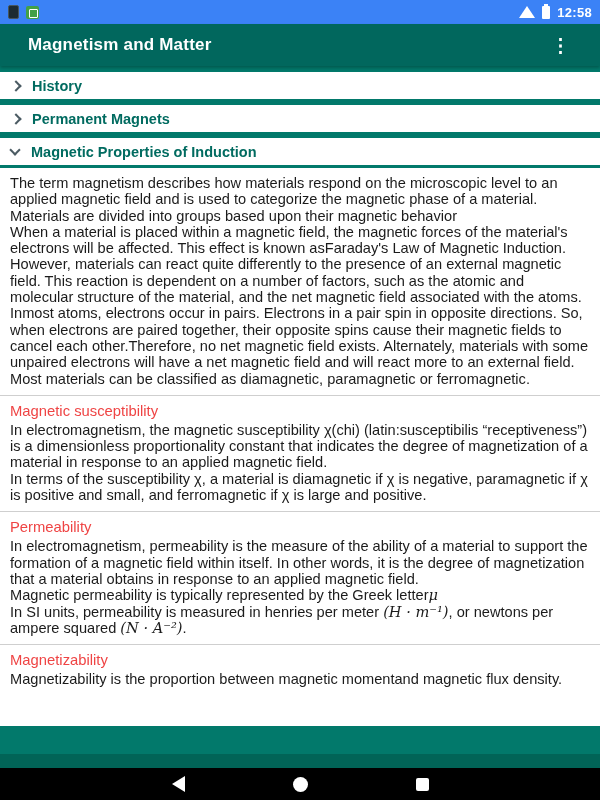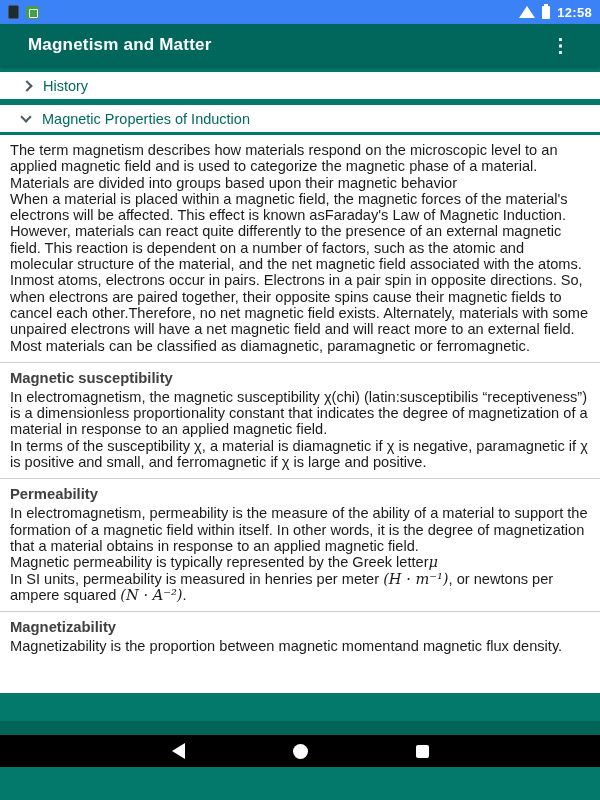--- a/index.html
+++ b/index.html
@@ -33,37 +33,37 @@
     display:flex; align-items:center; padding:0 28px; flex:0 0 auto;
     box-shadow:0 2px 3px rgba(0,0,0,.25); position:relative; z-index:3;
   }
   .app-title { font-size:17px; font-weight:bold; letter-spacing:.2px; }
   .app-spacer { flex:1; }
   .more-vert { font-size:19px; font-weight:bold; line-height:1; cursor:pointer; padding:4px 2px; }
 
   
   .acc-header {
     margin-top:6px; height:27px; background:#fff;
-    display:flex; align-items:center; gap:12px; padding:0 22px;
-    color:#016b60; font-weight:normal; font-size:14.5px; cursor:pointer;
+    display:flex; align-items:center; gap:12px; padding:0 11px;
+    color:#016b60; font-weight:bold; font-size:14.5px; cursor:pointer;
     flex:0 0 auto;
   }
   .chev { width:8px; height:8px; border-right:2px solid #4b5b63; border-bottom:2px solid #4b5b63; flex:0 0 auto; }
   .chev.right { transform:rotate(-45deg); margin-left:1px; }
   .chev.down  { transform:rotate(45deg); margin-top:-3px; }
 
   
   .content {
     margin-top:3px; height:558px; background:#fff; overflow:hidden;
     padding:7px 10px 0 10px; color:#1b1b1b;
     font-size:14.6px; line-height:16.3px; flex:0 0 auto;
   }
   .content p { margin:0; }
   .divider { border:none; border-top:1px solid #cfcfcf; margin:8px -10px 6px -10px; }
-  .sec-title { color:#404040; font-weight:bold; font-size:14.8px; margin:2px 0 2px 0; line-height:18px; }
+  .sec-title { color:#ef4444; font-weight:normal; font-size:14.8px; margin:2px 0 2px 0; line-height:18px; }
   .math { font-family:"DejaVu Serif", serif; font-style:italic; }
 
   
   .bottom-strip { height:42px; background:#02796b; box-shadow:inset 0 -14px 0 0 #016457; flex:0 0 auto; }
   .nav-bar {
     height:32px; background:#000; flex:0 0 auto;
     display:flex; align-items:center; justify-content:center; gap:108px;
   }
   .nav-back { width:0; height:0; border-top:8px solid transparent; border-bottom:8px solid transparent; border-right:13px solid #fff; cursor:pointer; }
   .nav-home { width:15px; height:15px; background:#fff; border-radius:50%; cursor:pointer; }
@@ -87,20 +87,24 @@
     <span class="app-title">Magnetism and Matter</span>
     <span class="app-spacer"></span>
     <span class="more-vert">⋮</span>
   </div>
 
   <div class="acc-header">
     <span class="chev right"></span>
     <span>History</span>
   </div>
 
+  <div class="acc-header">
+    <span class="chev right"></span>
+    <span>Permanent Magnets</span>
+  </div>
 
   <div class="acc-header">
     <span class="chev down"></span>
     <span>Magnetic Properties of Induction</span>
   </div>
 
   <div class="content">
     <p>The term magnetism describes how materials respond on the microscopic level to an applied magnetic field and is used to categorize the magnetic phase of a material. Materials are divided into groups based upon their magnetic behavior</p>
     <p>When a material is placed within a magnetic field, the magnetic forces of the material's electrons will be affected. This effect is known asFaraday's Law of Magnetic Induction. However, materials can react quite differently to the presence of an external magnetic field. This reaction is dependent on a number of factors, such as the atomic and molecular structure of the material, and the net magnetic field associated with the atoms.</p>
     <p>Inmost atoms, electrons occur in pairs. Electrons in a pair spin in opposite directions. So, when electrons are paired together, their opposite spins cause their magnetic fields to cancel each other.Therefore, no net magnetic field exists. Alternately, materials with some unpaired electrons will have a net magnetic field and will react more to an external field. Most materials can be classified as diamagnetic, paramagnetic or ferromagnetic.</p>

